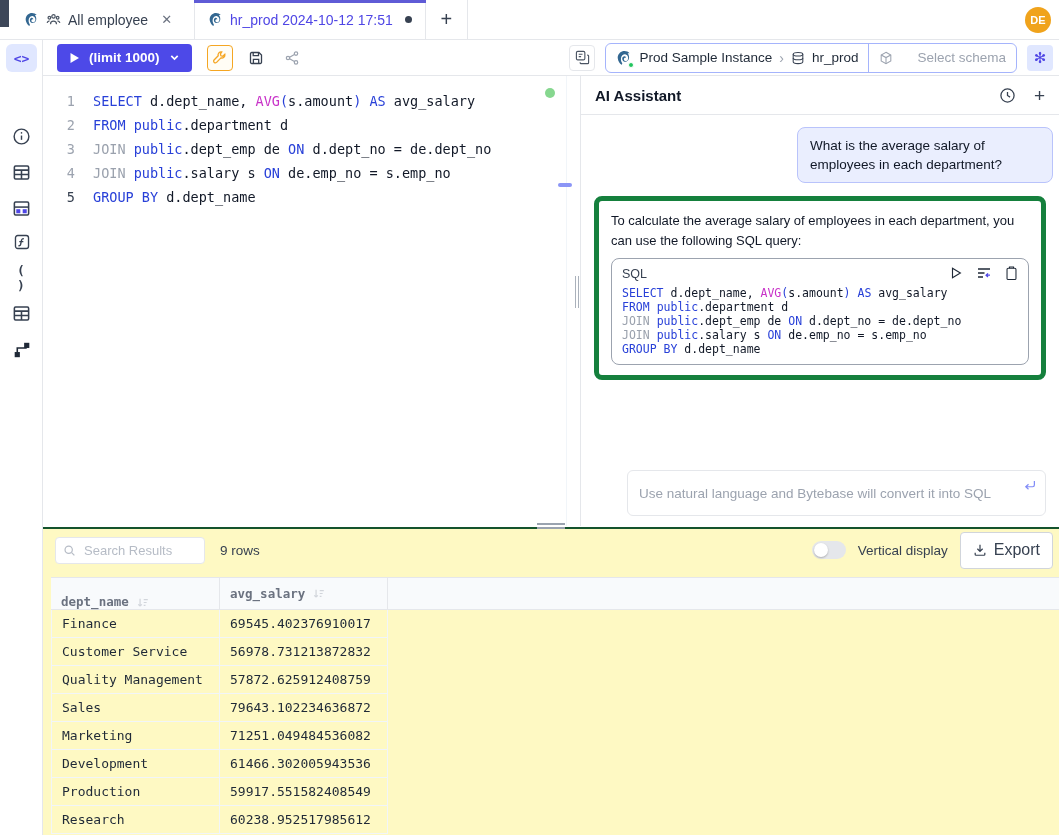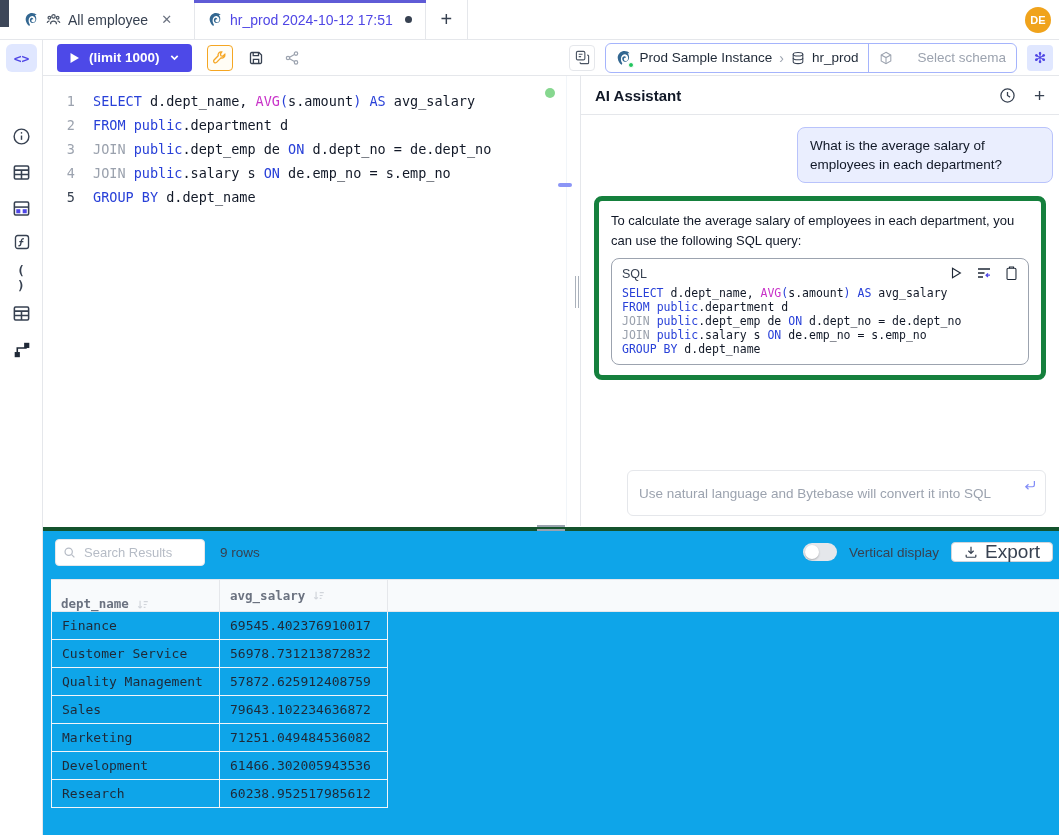--- a/index.html
+++ b/index.html
@@ -96,38 +96,38 @@
   .code-card-icons button { background:none; border:none; display:flex; align-items:center; }
   .mini-code { margin-top:5px; font-family:"DejaVu Sans Mono",monospace; font-size:11.5px; color:#111827; }
   .mini-code .code-line { line-height:14px; white-space:pre; }
   .ai-input-wrap { position:absolute; left:13px; right:13px; bottom:10px; height:46px;margin-left:33px; }
   .ai-input { width:100%; height:100%; border:1px solid #e5e7eb; border-radius:6px; padding:0 34px 0 11px;
               font-size:13.5px; font-family:inherit; color:#1f2937; outline:none; }
   .ai-input::placeholder { color:#9ca3af; }
   .ai-enter { position:absolute; right:9px; top:8px; }
 
   
-  .results { position:absolute; left:43px; right:0; top:527px; bottom:0; background:#0ea5e9;
-             border-top:4px solid #14532d; }
+  .results { position:absolute; left:43px; right:0; top:527px; bottom:0; background:#fef9c3;
+             border-top:2px solid #14532d; }
   .hgrip { position:absolute; left:494px; top:-6px; width:28px; display:flex; flex-direction:column; gap:2px; }
   .hgrip span { height:2px; background:#9aa3af; }
   .results-toolbar { height:42px; display:flex; align-items:center; padding:0 6px 0 12px; }
   .search-box { position:relative; width:150px; height:27px; }
   .search-input { width:100%; height:100%; border:1px solid #e5e7eb; border-radius:4px;
                   padding:0 8px 0 28px; font-size:13px; font-family:inherit; color:#1f2937; outline:none; }
   .search-input::placeholder { color:#b6bcc6; }
   .search-icon { position:absolute; left:8px; top:7px; }
   .row-count { margin-left:15px; font-size:13.5px; color:#374151; }
   .results-right { margin-left:auto; display:flex; align-items:center; gap:12px; }
   .toggle { width:34px; height:18px; border-radius:9px; background:#e5e7eb; position:relative; border:none; }
   .toggle-knob { position:absolute; left:2px; top:2px; width:14px; height:14px; border-radius:50%;
                  background:#fff; box-shadow:0 1px 2px rgba(0,0,0,.25); }
   .toggle-label { font-size:13.5px; color:#374151; }
-  .export-btn { height:20px; border:1px solid #d1d5db; border-radius:4px; background:#fff;
-                display:flex; align-items:center; gap:7px; padding:0 12px; font-size:19px;
+  .export-btn { height:37px; border:1px solid #d1d5db; border-radius:4px; background:#fff;
+                display:flex; align-items:center; gap:7px; padding:0 12px; font-size:16px;
                 color:#374151; font-family:inherit; }
   .rtable { position:absolute; left:8px; right:0; top:48px; bottom:0; font-family:"DejaVu Sans Mono",monospace; }
   .rt-head { display:flex; height:33px; background:#f8fafc; border-top:1px solid #e5e7eb;
              border-bottom:1px solid #e5e7eb; align-items:center; }
   .hcell { display:flex; align-items:center; gap:7px; padding-left:10px; height:100%;
            font-size:12.5px; font-weight:bold; color:#6b7280; }
   .hcell.c1 { width:169px; border-right:1px solid #e5e7eb;align-items:flex-end; }
   .hcell.c2 { width:168px; border-right:1px solid #e5e7eb; }
   .rt-row { display:flex; height:28px; }
   .cell { display:flex; align-items:center; padding-left:10px; font-size:13px; color:#1f2937;
@@ -503,20 +503,25 @@
             <div class="cell c1">Marketing</div>
             <div class="cell c2">71251.049484536082</div>
             <div class="fill"></div>
           </div>
           <div class="rt-row">
             <div class="cell c1">Development</div>
             <div class="cell c2">61466.302005943536</div>
             <div class="fill"></div>
           </div>
           <div class="rt-row">
+            <div class="cell c1">Production</div>
+            <div class="cell c2">59917.551582408549</div>
+            <div class="fill"></div>
+          </div>
+          <div class="rt-row">
             <div class="cell c1">Research</div>
             <div class="cell c2">60238.952517985612</div>
             <div class="fill"></div>
           </div>
         </div>
     </div>
   </div>
 
 </div>
 

